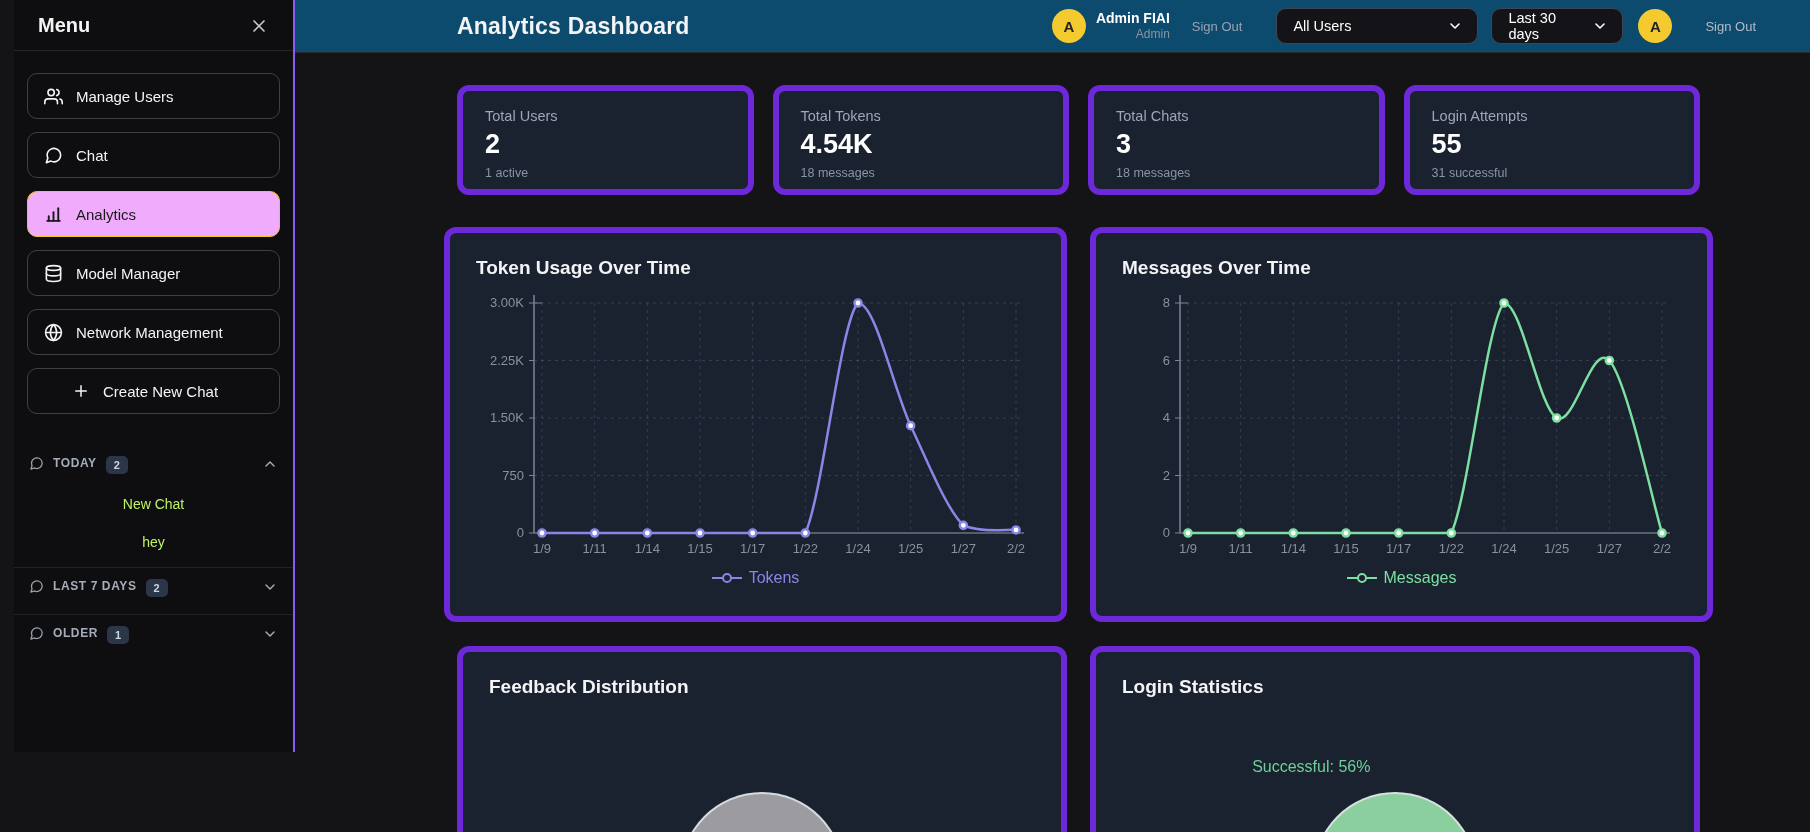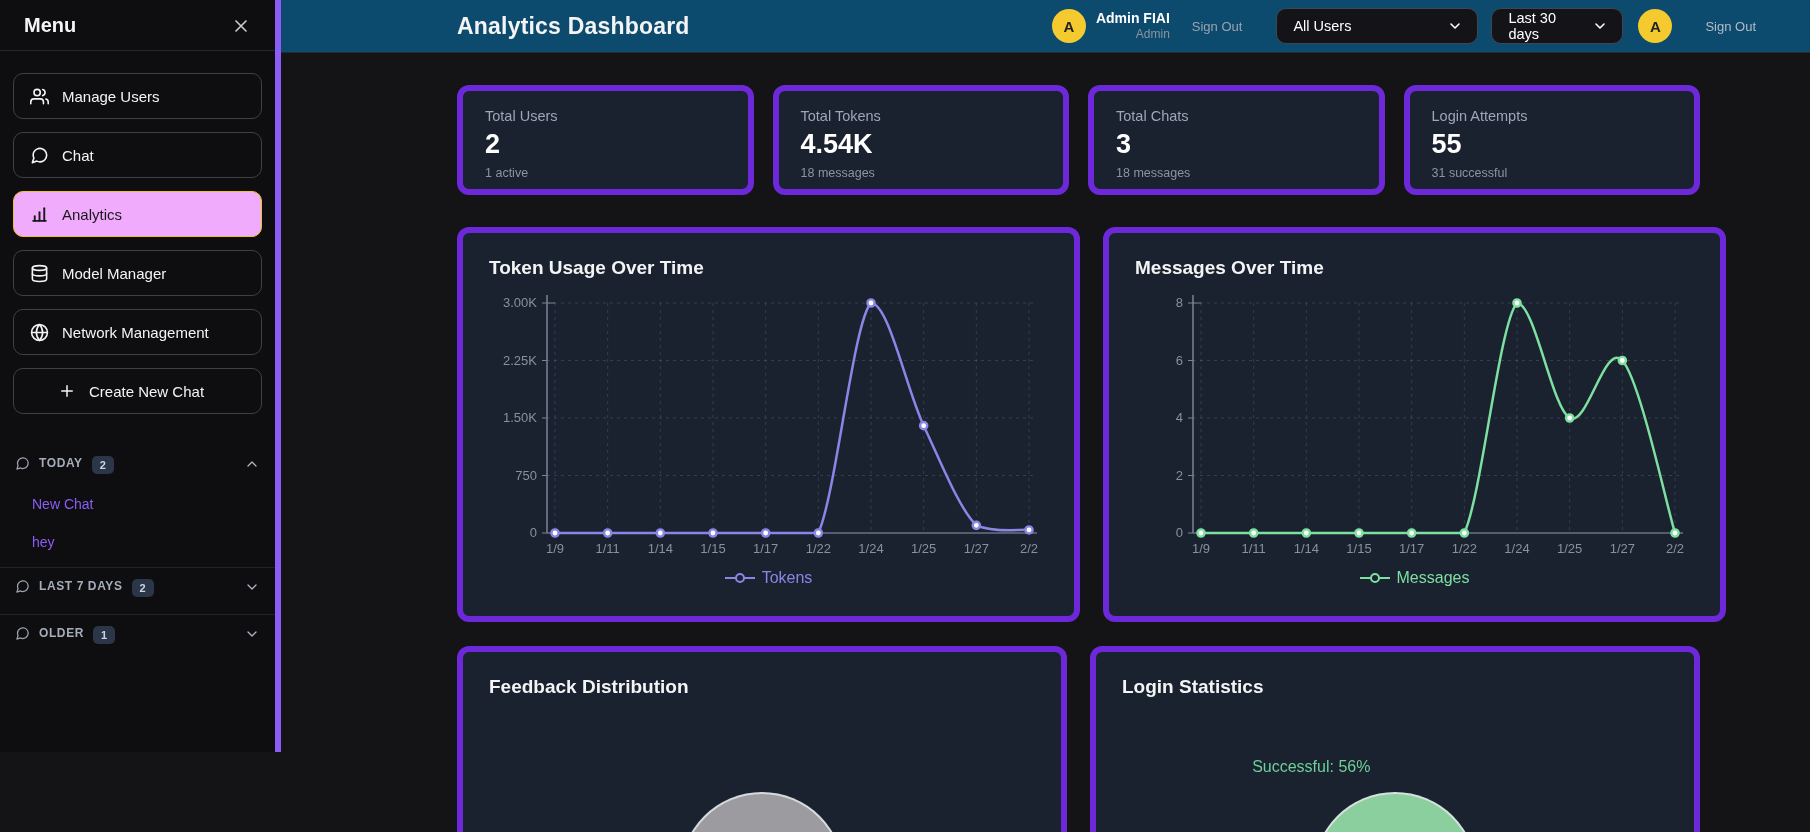--- a/index.html
+++ b/index.html
@@ -1,41 +1,41 @@
 <!DOCTYPE html>
 <html><head>
 <meta charset="utf-8">
 <style>
   * { margin:0; padding:0; box-sizing:border-box; }
   html,body { width:1810px; height:832px; overflow:hidden; background:#141416;
     font-family:"Liberation Sans","DejaVu Sans",sans-serif; color:#f4f4f5; }
 
   
-  .sidebar { position:fixed; left:0; top:0; width:281px; height:752px;
-    background:#0e0e10; border-right:6px solid #8b5cf6; z-index:10; }
+  .sidebar { position:fixed; left:14px; top:0; width:281px; height:752px;
+    background:#0e0e10; border-right:2px solid #8b5cf6; z-index:10; }
   .sidebar-header { display:flex; align-items:center; justify-content:space-between;
     padding:14px 24px 13px 24px; border-bottom:1px solid #26262a; }
   .sidebar-title { font-size:20px; font-weight:bold; }
   .close-btn { background:none; border:none; color:#c9c9ce; cursor:pointer; display:flex; }
   .nav { padding:22px 13px 0 13px; }
   .nav-item { display:flex; align-items:center; gap:13px; width:100%; height:46px;
     border:1px solid #3f3f46; border-radius:10px; background:transparent; color:#f4f4f5;
     font-size:15px; padding:0 16px; margin-bottom:13px; cursor:pointer;
     font-family:inherit; text-align:left; }
   .nav-item .ni { display:flex; }
   .nav-item.active { background:#f0abfc; border-color:#f0c420; color:#19191c; font-weight:500; }
   .nav-item.create { margin-top:6px;padding-left:44px; }
   .sections { padding:18px 0 0 0; }
   .section-head { display:flex; align-items:flex-start; gap:9px; padding:11px 15px; cursor:pointer; }
   .section-head .sh-icon { color:#9ca3af; display:flex; }
   .section-label { font-size:12px; font-weight:bold; letter-spacing:.6px; color:#a6adba; }
   .badge { background:#2b3648; color:#cdd5e3; font-size:11px; font-weight:bold;
     padding:3px 8px; border-radius:5px; }
   .section-head .chev { margin-left:auto; color:#aab0bc; display:flex; }
-  .chat-item { font-size:14px; color:#8b5cf6; padding:11px 32px; cursor:pointer; }
+  .chat-item { font-size:14px; color:#bef264; padding:11px 32px; cursor:pointer;text-align:center; }
   .sec-divider { border-top:1px solid #222226; margin-top:6px; }
 
   
   .topbar { margin-left:281px; height:53px; background:#0c4a6e; border-bottom:1px solid #29292e;
     display:flex; align-items:center; padding-left:176px; padding-right:54px; }
   .page-title { font-size:23px; font-weight:bold; letter-spacing:.2px; }
   .topbar-right { margin-left:auto; display:flex; align-items:center; }
   .avatar { width:34px; height:34px; border-radius:50%; background:#f4ca2f; color:#222;
     font-weight:bold; font-size:15px; display:flex; align-items:center; justify-content:center; flex:none; }
   .user-meta { text-align:right; margin-left:10px; line-height:1.25; }
@@ -53,21 +53,21 @@
 
   
   .main { margin-left:281px; padding:32px 110px 0 176px; }
   .stats-row { display:flex; gap:19px; margin-bottom:32px; }
   .card { background:#1a2230; border:6px solid #6d28d9; border-radius:12px; }
   .stat-card { flex:1; height:110px; padding:17px 22px; }
   .stat-label { font-size:14.5px; color:#9ca7b8; }
   .stat-value { font-size:27px; font-weight:800; color:#fff; margin-top:5px; }
   .stat-sub { font-size:12.5px; color:#8b94a3; margin-top:6px; }
 
-  .charts-row { display:flex; gap:23px; margin-bottom:24px; }
+  .charts-row { display:flex; gap:23px; margin-bottom:24px;justify-content:center; }
   .chart-card { flex:1; height:395px; padding:24px 26px; }
   .chart-title { font-size:19px; font-weight:bold; }
   .chart-box { margin-top:10px; }
   .legend { display:flex; align-items:center; justify-content:center; gap:7px;
     font-size:16px; margin-top:2px; }
 
   .bottom-row { display:flex; gap:23px; }
   .pie-card { flex:1; height:420px; padding:24px 26px; position:relative; }
   .pie-circle { position:absolute; top:140px; left:50%; transform:translateX(-50%);
     width:164px; height:164px; border-radius:50%; border:2px solid rgba(225,228,232,.85); }

